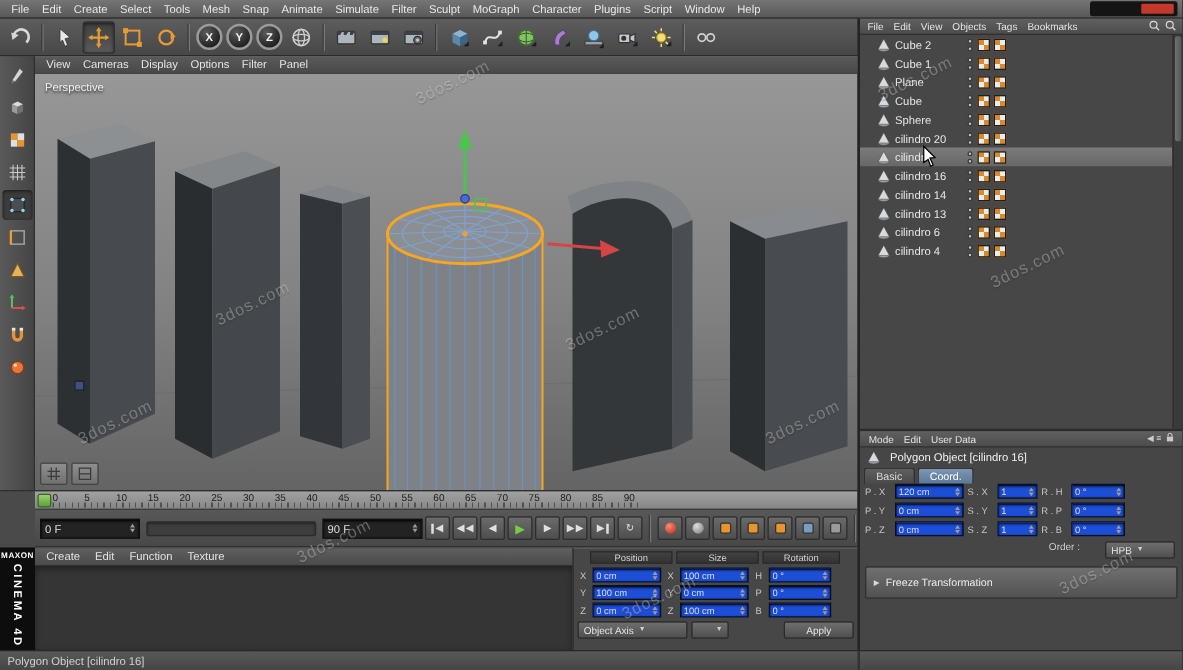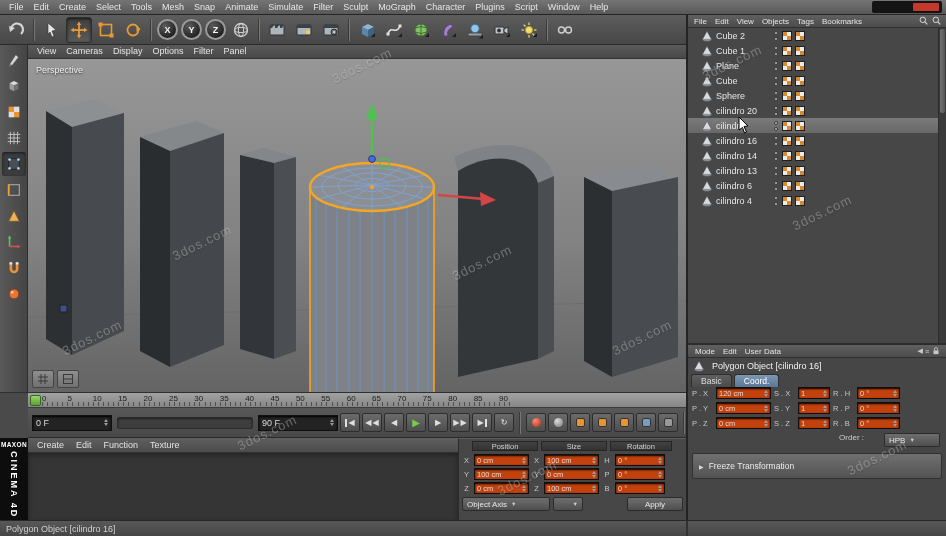--- a/index.html
+++ b/index.html
@@ -90,21 +90,21 @@
   .mat-body{position:absolute;left:0;top:14px;right:0;bottom:0;background:#353535;box-shadow:inset 0 2px 5px rgba(0,0,0,.4)}
 
   
   .coordman{position:absolute;left:458px;top:438px;width:228px;height:82px;background:#474747;
     border-left:1px solid #2b2b2b;border-top:1px solid #5f5f5f;font-size:8px;color:#ccc}
   .cm-head{display:grid;grid-template-columns:66px 66px 62px;gap:3px;padding:2px 3px 1px 13px}
   .cm-head span{background:linear-gradient(#414141,#333);border:1px solid #262626;color:#d2d2d2;
     text-align:center;height:10px;line-height:9px;font-size:7.5px}
   .cm-row{display:grid;grid-template-columns:9px 55px 9px 55px 10px 50px;gap:0 3px;align-items:center;padding:0 3px;margin-top:2px}
   .cm-row .lab{text-align:center;color:#c6c6c6;font-size:7.5px}
-  .fld{display:flex;align-items:center;background:#c2410c;border:1px solid #0f0f0f;
+  .fld{display:flex;align-items:center;background:#1d4ed8;border:1px solid #0f0f0f;
     box-shadow:inset 0 1px 2px #000;height:12px;padding:0 2px;color:#dcdcdc;font-size:7.5px;overflow:hidden;white-space:nowrap}
   .fld .val{flex:1;overflow:hidden}
   .spin{display:flex;flex-direction:column;gap:1px;flex:none;margin-left:1px}
   .spin i{display:block;width:0;height:0;border-left:2.5px solid transparent;border-right:2.5px solid transparent}
   .spin .u{border-bottom:3px solid #9c9c9c}
   .spin .d{border-top:3px solid #9c9c9c}
   .cm-foot{display:flex;align-items:center;padding:3px 3px 0;gap:3px}
   .dropdown{height:14px;background:linear-gradient(#6e6e6e,#4f4f4f);border:1px solid #2b2b2b;border-radius:2px;
     display:flex;align-items:center;padding:0 4px;color:#e4e4e4;font-size:8px;white-space:nowrap;overflow:hidden}
   .dd-arrow{font-size:5.5px;color:#d0d0d0;margin-left:4px;flex:none}

